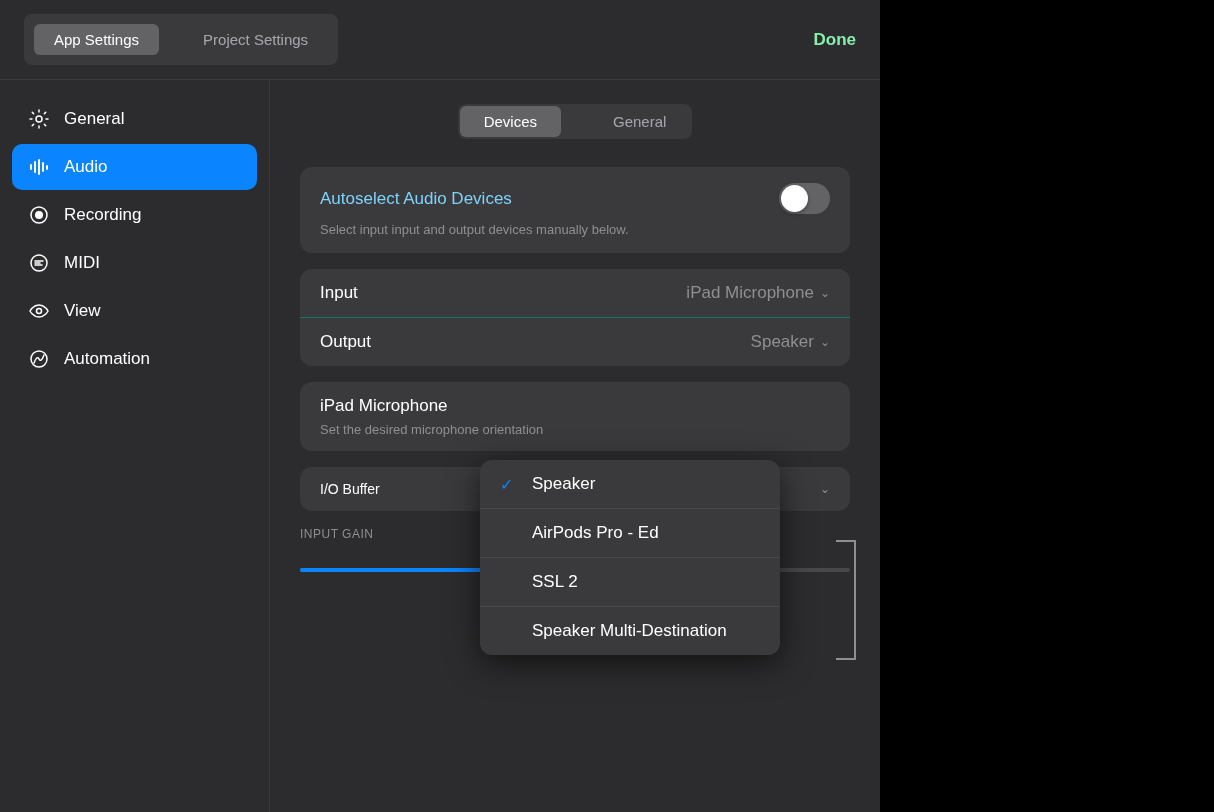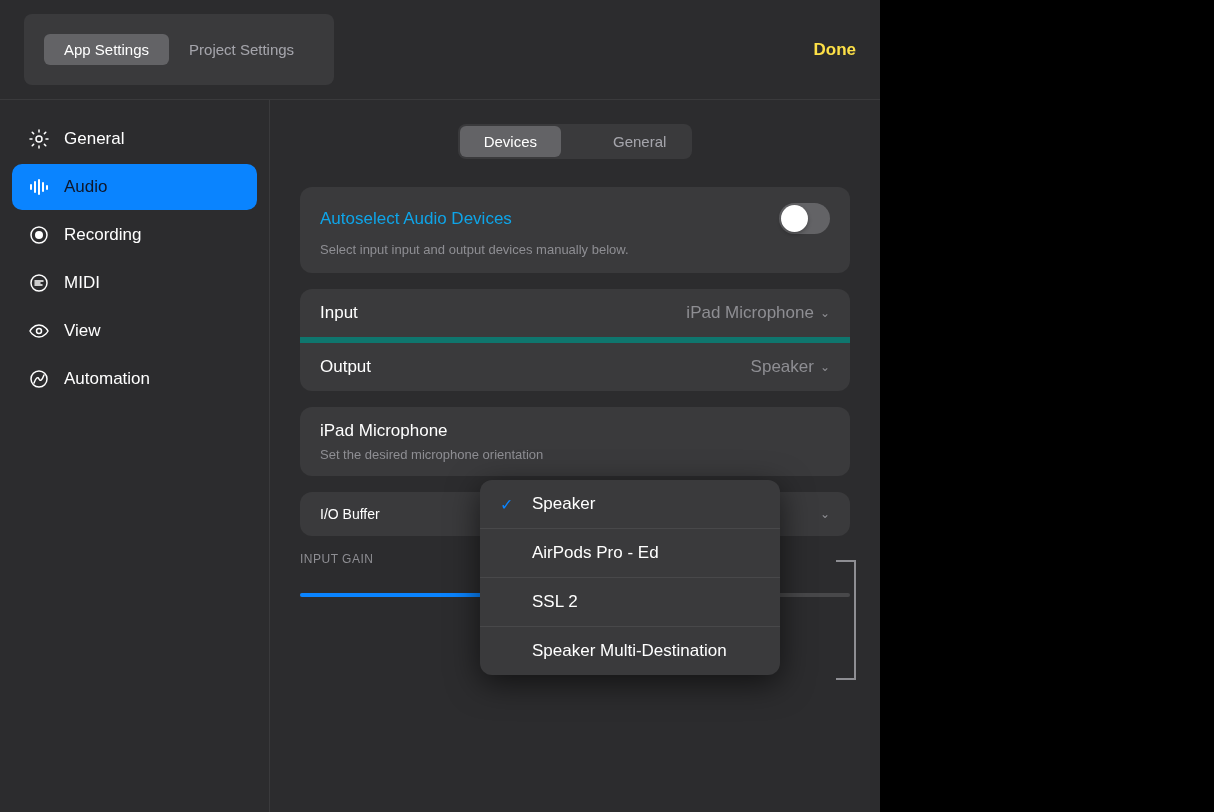--- a/index.html
+++ b/index.html
@@ -38,48 +38,49 @@
       padding: 14px 24px;
       border-bottom: 1px solid #3a3a3c;
       background: #2c2c2e;
       gap: 12px;
     }
 
     .tab-group {
       display: flex;
       background: #3a3a3c;
       border-radius: 8px;
-      padding: 20px;
+      padding: 10px;
     }
 
     .tab-btn {
       padding: 7px 20px;
       border: none;
       border-radius: 6px;
       font-size: 15px;
       font-weight: 500;
       cursor: pointer;
       color: #fff;
     }
 
     .tab-btn.active {
       background: #636366;
       color: #fff;
     }
 
     .tab-btn.inactive {
       background: transparent;
       color: #ebebf599;
+      margin-left: 24px;
     }
 
     .done-btn {
       margin-left: auto;
       background: transparent;
       border: none;
-      color: #fde047;
+      color: #86efac;
       font-size: 17px;
       font-weight: 600;
       cursor: pointer;
     }
 
     
     .modal-body {
       display: flex;
       flex: 1;
       overflow: hidden;
@@ -101,21 +102,21 @@
       border-radius: 10px;
       cursor: pointer;
       color: #fff;
       font-size: 17px;
       font-weight: 400;
       margin-bottom: 2px;
     }
 
     .sidebar-item.active {
       background: #0a84ff;
-      color: #0f172a;
+      color: #ffffff;
     }
 
     .sidebar-icon {
       width: 22px;
       height: 22px;
       display: flex;
       align-items: center;
       justify-content: center;
       flex-shrink: 0;
     }
@@ -170,21 +171,21 @@
       margin-bottom: 16px;
     }
 
     .autoselect-row {
       display: flex;
       align-items: center;
       justify-content: space-between;
     }
 
     .autoselect-label {
-      color: #0ea5e9;
+      color: #7dd3fc;
       font-size: 17px;
     }
 
     .toggle {
       width: 51px;
       height: 31px;
       background: #636366;
       border-radius: 16px;
       position: relative;
       cursor: pointer;
@@ -215,21 +216,21 @@
     }
 
     .io-row {
       display: flex;
       align-items: center;
       justify-content: space-between;
       padding: 14px 20px;
     }
 
     .io-row:first-child {
-      border-bottom: 6px solid #0f766e;
+      border-bottom: 1px solid #0f766e;
     }
 
     .io-label {
       color: #fff;
       font-size: 17px;
     }
 
     .io-value {
       color: #8e8e93;
       font-size: 17px;

